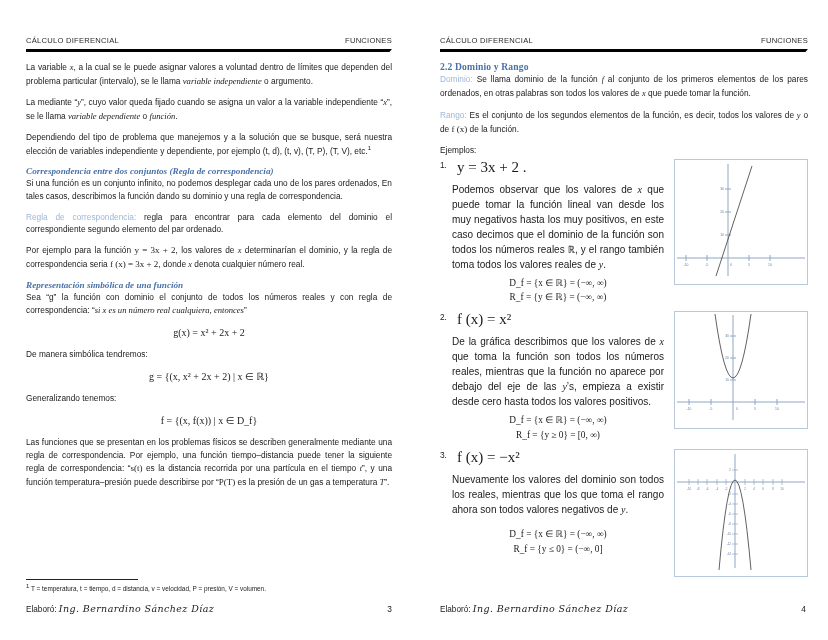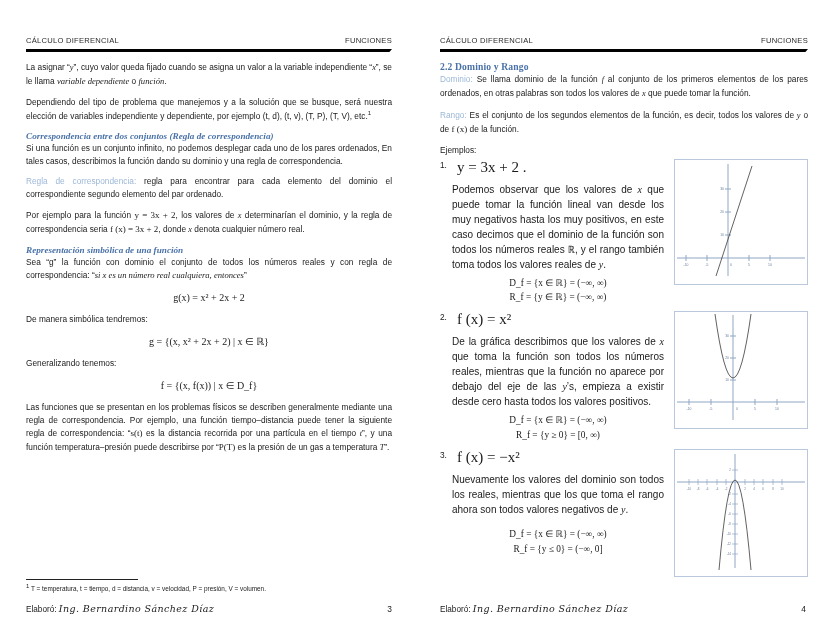--- a/index.html
+++ b/index.html
@@ -171,22 +171,23 @@
 
   <div class="page page-left">
 
     <div class="pg-header">
       <span>CÁLCULO DIFERENCIAL</span>
       <span>FUNCIONES</span>
     </div>
     <div class="hdr-rule"></div>
 
 
-
-    <p class="body"><span>La asignar “</span><span class="mi">y</span><span>”, cuyo valor queda fijado cuando se asigna un valor a la variable independiente “</span><span class="mi">x</span><span>”, se le llama </span><span class="it">variable dependiente</span><span> o </span><span class="it">función</span><span>.</span></p>
+    <p class="body"><span>La variable </span><span class="mi">x</span><span>, a la cual se le puede asignar valores a voluntad dentro de límites que dependen del problema  particular (intervalo), se le llama </span><span class="it">variable independiente</span><span> o argumento.</span></p>
+
+    <p class="body"><span>La mediante “</span><span class="mi">y</span><span>”, cuyo valor queda fijado cuando se asigna un valor a la variable independiente “</span><span class="mi">x</span><span>”, se le llama </span><span class="it">variable dependiente</span><span> o </span><span class="it">función</span><span>.</span></p>
 
     <p class="body"><span>Dependiendo del tipo de problema que manejemos y a la solución que se busque, será nuestra elección de variables independiente y dependiente, por ejemplo (t, d), (t, v), (T, P), (T, V), etc.</span><sup class="sm">1</sup></p>
 
     <div class="h-sub">Correspondencia entre dos conjuntos (Regla de correspondencia)</div>
     <p class="body">Si una función es un conjunto infinito, no podemos desplegar cada uno de los pares ordenados, En tales casos, describimos la función dando su dominio y una regla de correspondencia.</p>
 
     <p class="body"><span class="lead">Regla de correspondencia:</span><span> regla para encontrar para cada elemento del dominio el correspondiente segundo elemento del par ordenado.</span></p>
 
     <p class="body"><span>Por ejemplo para la función </span><span class="mathinline">y = 3x + 2</span><span>, los valores de </span><span class="mi">x</span><span> determinarían el dominio, y la regla de correspondencia seria </span><span class="mathinline">f (x) = 3x + 2</span><span>, donde </span><span class="mi">x</span><span> denota cualquier número real.</span></p>
 

